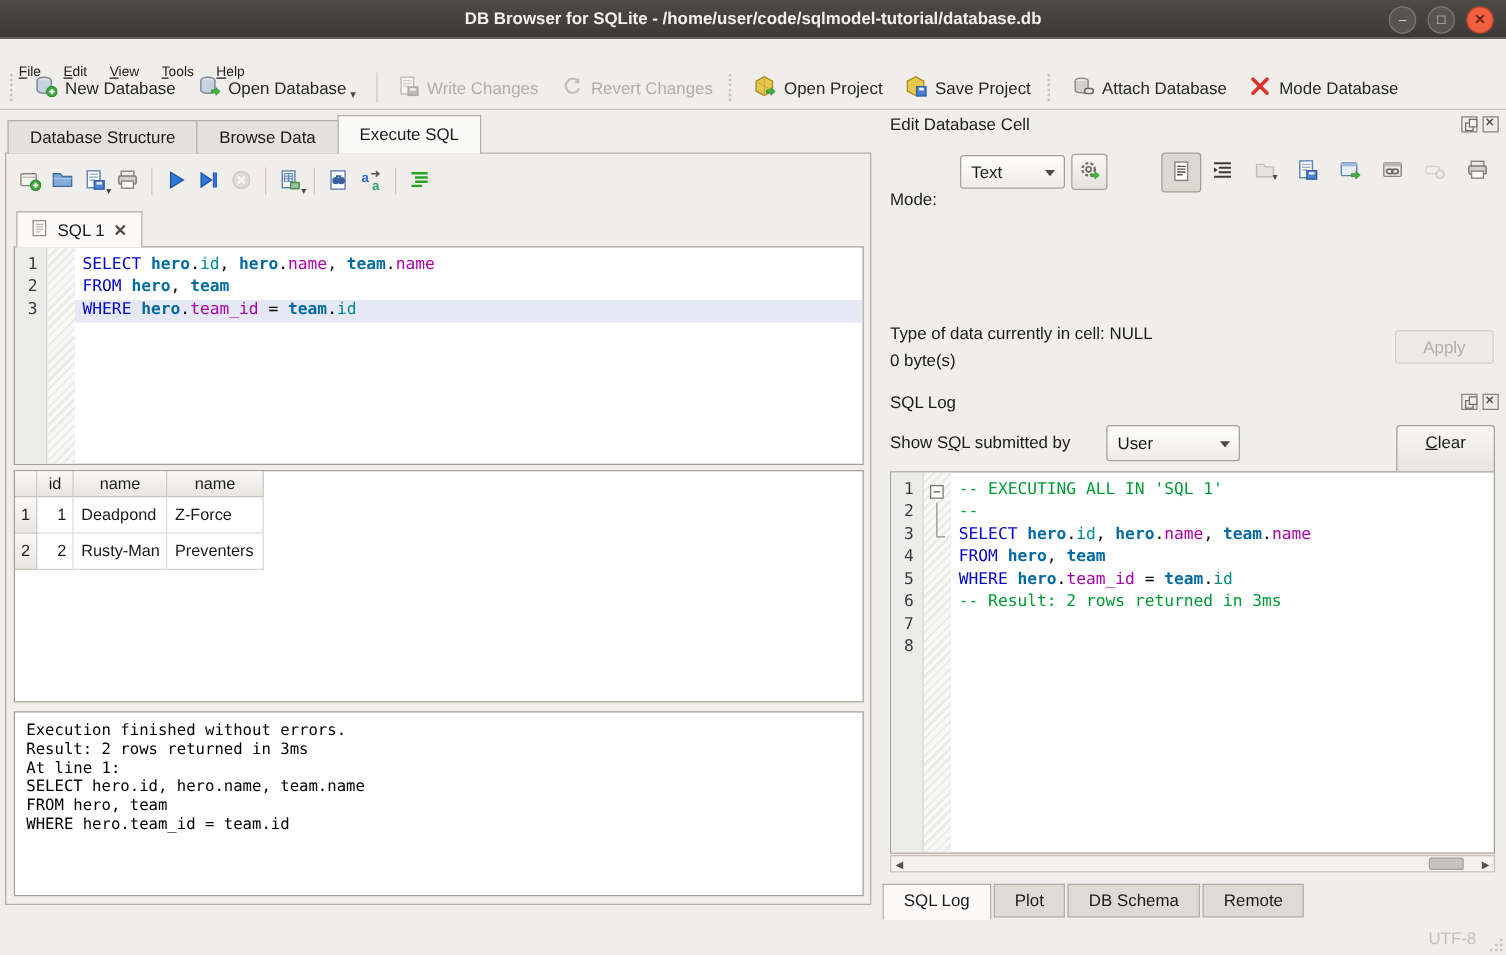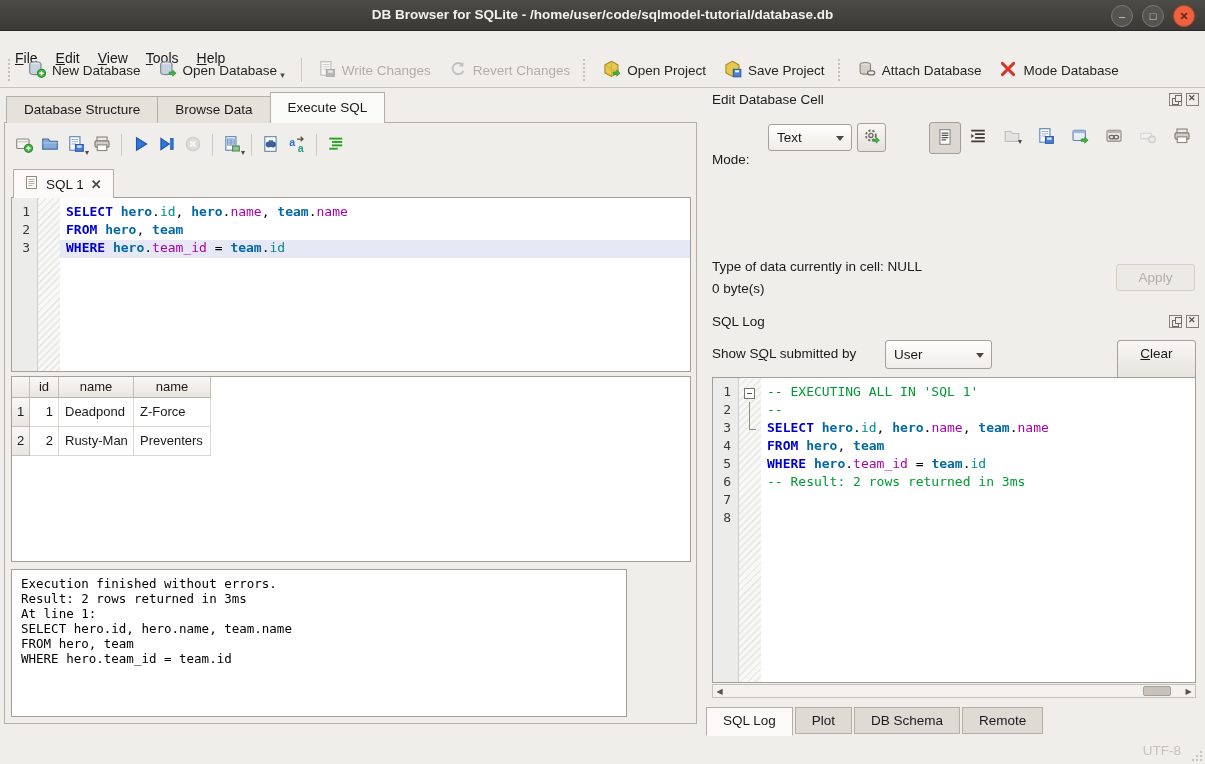--- a/index.html
+++ b/index.html
@@ -11,21 +11,21 @@
     background:linear-gradient(#4d4b46,#3a3935);border-bottom:1px solid #2c2b27;}
   .title-text{line-height:30px;text-align:center;font-weight:bold;font-size:13.5px;color:#f3f1ed;}
   .win-btns{position:absolute;right:10px;top:5px;display:flex;gap:9px;}
   .win-btn{width:20px;height:20px;border-radius:50%;display:flex;align-items:center;justify-content:center;
     font-size:11px;line-height:1;cursor:default;}
   .win-btn.b-minimize,.win-btn.b-maximize{background:#56544e;border:1px solid #7b7872;color:#d9d6d0;}
   .win-btn.b-close{background:#f0613f;border:1px solid #bf4527;color:#6b2413;font-weight:bold;}
 
   
   .menubar{position:absolute;left:0;top:30px;width:100%;height:23px;display:flex;align-items:center;padding-left:6px;}
-  .menu-item{padding:2px 9px;font-size:14px;margin-top:32px;}
+  .menu-item{padding:2px 9px;font-size:11px;margin-top:32px;}
   .menu-item u{text-decoration:underline;}
 
   
   .toolbar{position:absolute;left:0;top:53px;width:100%;height:35px;display:flex;align-items:center;
     padding-left:4px;border-bottom:1px solid #c6c2bb;box-sizing:border-box;}
   .tb-grip{width:5px;height:22px;margin:0 4px;border-left:2px dotted #c6c2bb;}
   .tb-sep{width:1px;height:24px;background:#ccc8c1;margin:0 7px;}
   .tb-btn{display:flex;align-items:center;gap:6px;padding:4px 9px;font-size:13.5px;color:#262624;white-space:nowrap;}
   .tb-btn.disabled{color:#b2aea7;}
   .tb-btn.disabled svg{filter:grayscale(1) opacity(.45);}
@@ -55,21 +55,21 @@
   
   .editor{position:absolute;background:#fff;border:1px solid #a39f98;box-sizing:border-box;display:flex;overflow:hidden;}
   .ed-l{width:26px;background:#ececeb;border-right:1px solid #cfcfcf;box-sizing:border-box;}
   .ed-f{width:22px;background:repeating-linear-gradient(135deg,#ebebea 0 2px,#f8f8f7 2px 5px);}
   .ed-c{flex:1;position:relative;}
   .ed-l,.ed-f,.ed-c{padding-top:6px;}
   .ln{height:18px;line-height:18px;font:13px "DejaVu Sans Mono",monospace;color:#3a3a3a;text-align:right;padding-right:7px;}
   .fl{height:18px;position:relative;}
   .cl{height:18px;line-height:18px;font:13px "DejaVu Sans Mono",monospace;white-space:pre;padding-left:6px;color:#000;}
   .cl.active{background:#e6e8f6;}
-  .tk-kw{color:#0000cd;font-weight:bold;}
+  .tk-kw{color:#0000cd;font-weight:normal;}
   .tk-tbl{color:#0369a1;font-weight:bold;}
   .tk-idt{color:#008b8b;}
   .tk-fld{color:#aa00aa;}
   .tk-cmt{color:#009933;}
   .tk-txt{color:#000;}
   
   .fl.fold-box::before{content:"";position:absolute;left:5px;top:4px;width:9px;height:9px;border:1px solid #7a766f;background:#fff;}
   .fl.fold-box::after{content:"";position:absolute;left:8px;top:9px;width:5px;height:1px;background:#55524c;}
   .fl.fold-pipe::before{content:"";position:absolute;left:10px;top:0;width:1px;height:18px;background:#908c85;}
   .fl.fold-elbow::before{content:"";position:absolute;left:10px;top:0;width:1px;height:9px;background:#908c85;}
@@ -82,21 +82,21 @@
   .rt-h{background:linear-gradient(#f9f8f6,#e9e6e1);border-right:1px solid #c3bfb8;border-bottom:1px solid #b9b5ae;
     box-sizing:border-box;text-align:center;line-height:20px;font-size:13px;}
   .rt-row{display:flex;height:29px;}
   .rt-rh{background:linear-gradient(#f9f8f6,#e9e6e1);border-right:1px solid #c3bfb8;border-bottom:1px solid #c3bfb8;
     box-sizing:border-box;text-align:center;line-height:28px;}
   .rt-c{border-right:1px solid #d9d6d0;border-bottom:1px solid #d9d6d0;box-sizing:border-box;line-height:28px;background:#fff;}
   .rt-c.num{text-align:right;padding-right:5px;}
   .rt-c.txt{padding-left:6px;}
 
   
-  .exec-log{position:absolute;left:6px;top:446px;width:616px;height:148px;background:#fff;border:1px solid #a39f98;
+  .exec-log{position:absolute;left:6px;top:446px;width:680px;height:148px;background:#fff;border:1px solid #a39f98;
     box-sizing:border-box;padding:6px 9px;font:12.5px "DejaVu Sans Mono",monospace;line-height:15px;color:#000;}
 
   
   .dock{position:absolute;left:706px;top:88px;width:499px;height:676px;}
   .dock-title{position:absolute;left:6px;font-size:13.5px;color:#1a1a1a;}
   .dock-btns{position:absolute;right:6px;display:flex;gap:4px;}
   .dock-btn{width:13px;height:13px;border:1px solid #86827b;box-sizing:border-box;position:relative;background:#f0eeea;}
   .dock-btn.float::before{content:"";position:absolute;left:2px;top:4px;width:5px;height:5px;border:1px solid #6e6a64;}
   .dock-btn.float::after{content:"";position:absolute;left:5px;top:1px;width:5px;height:5px;border:1px solid #6e6a64;background:#f0eeea;}
   .dock-btn.closeb::before{content:"✕";position:absolute;left:1px;top:-1px;font-size:9px;color:#55524c;font-weight:bold;}

